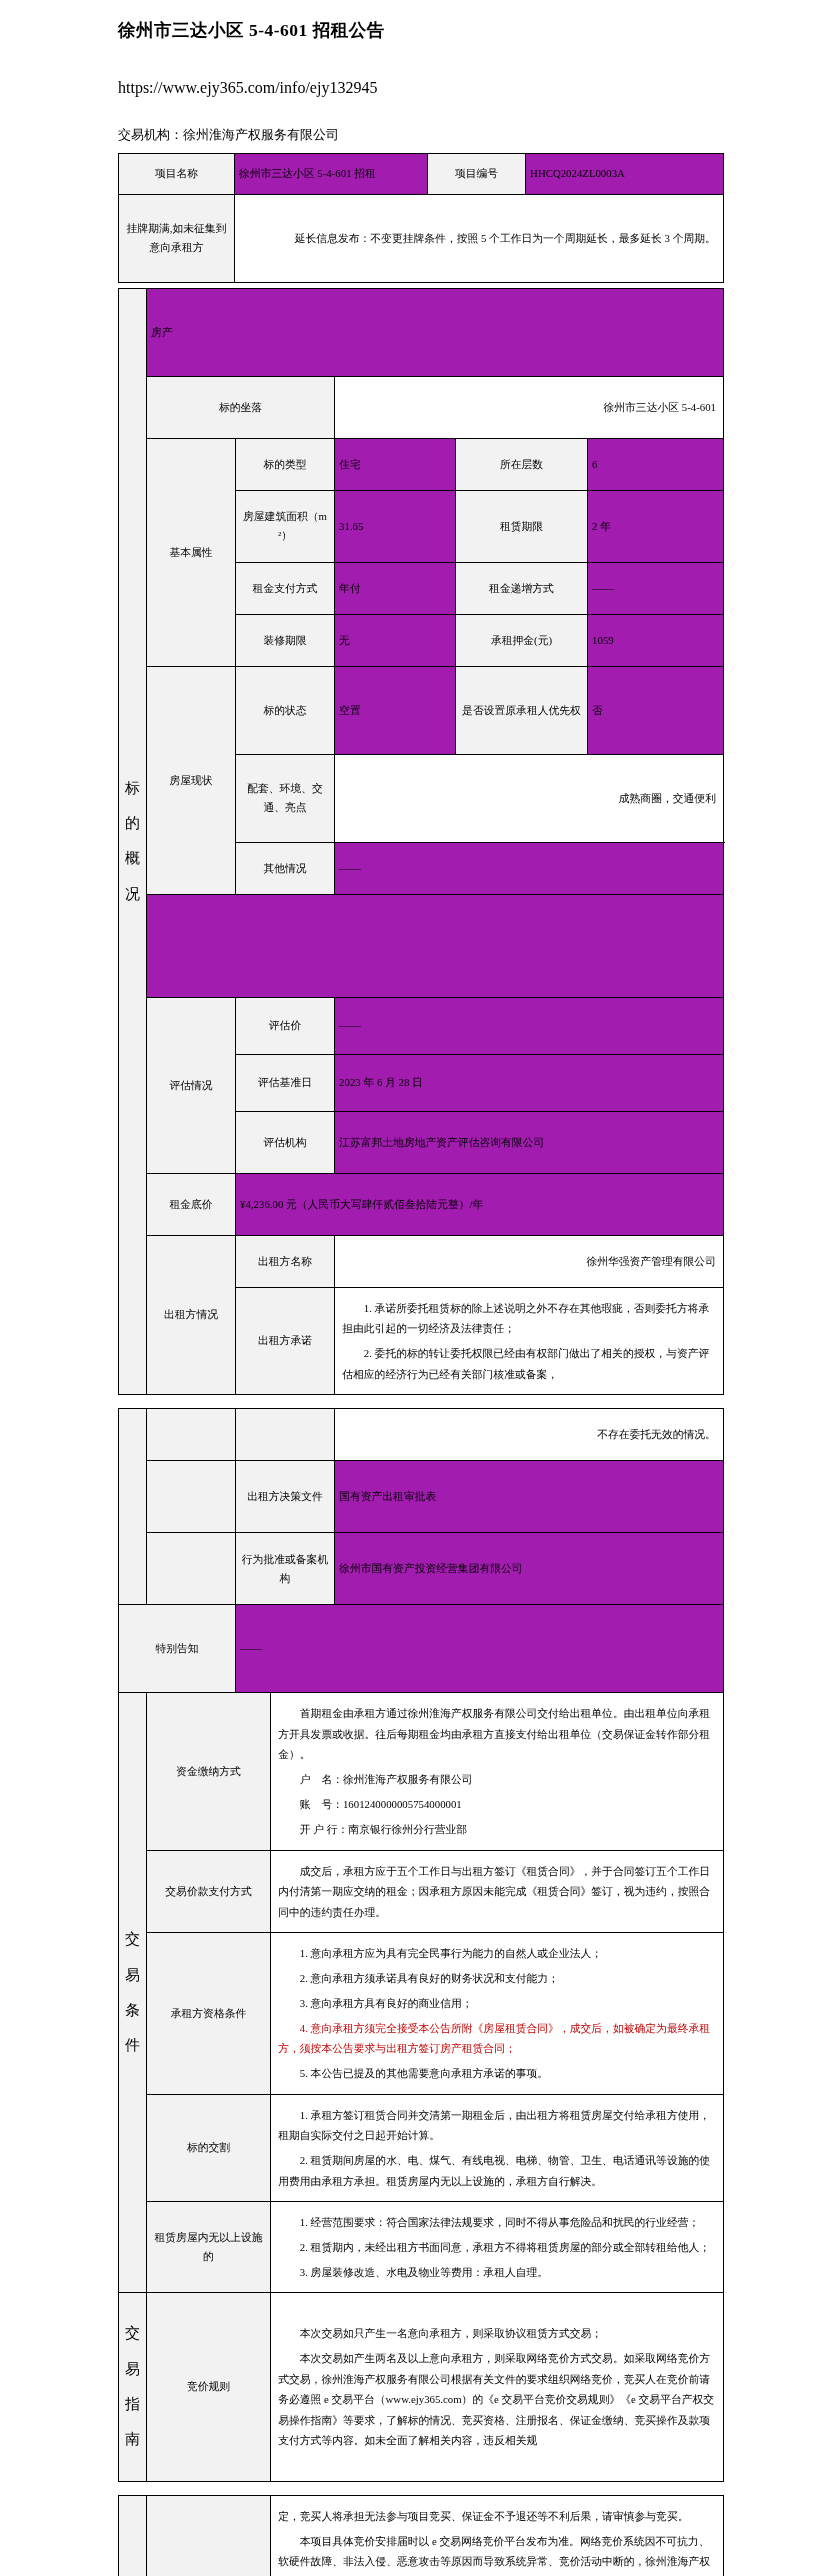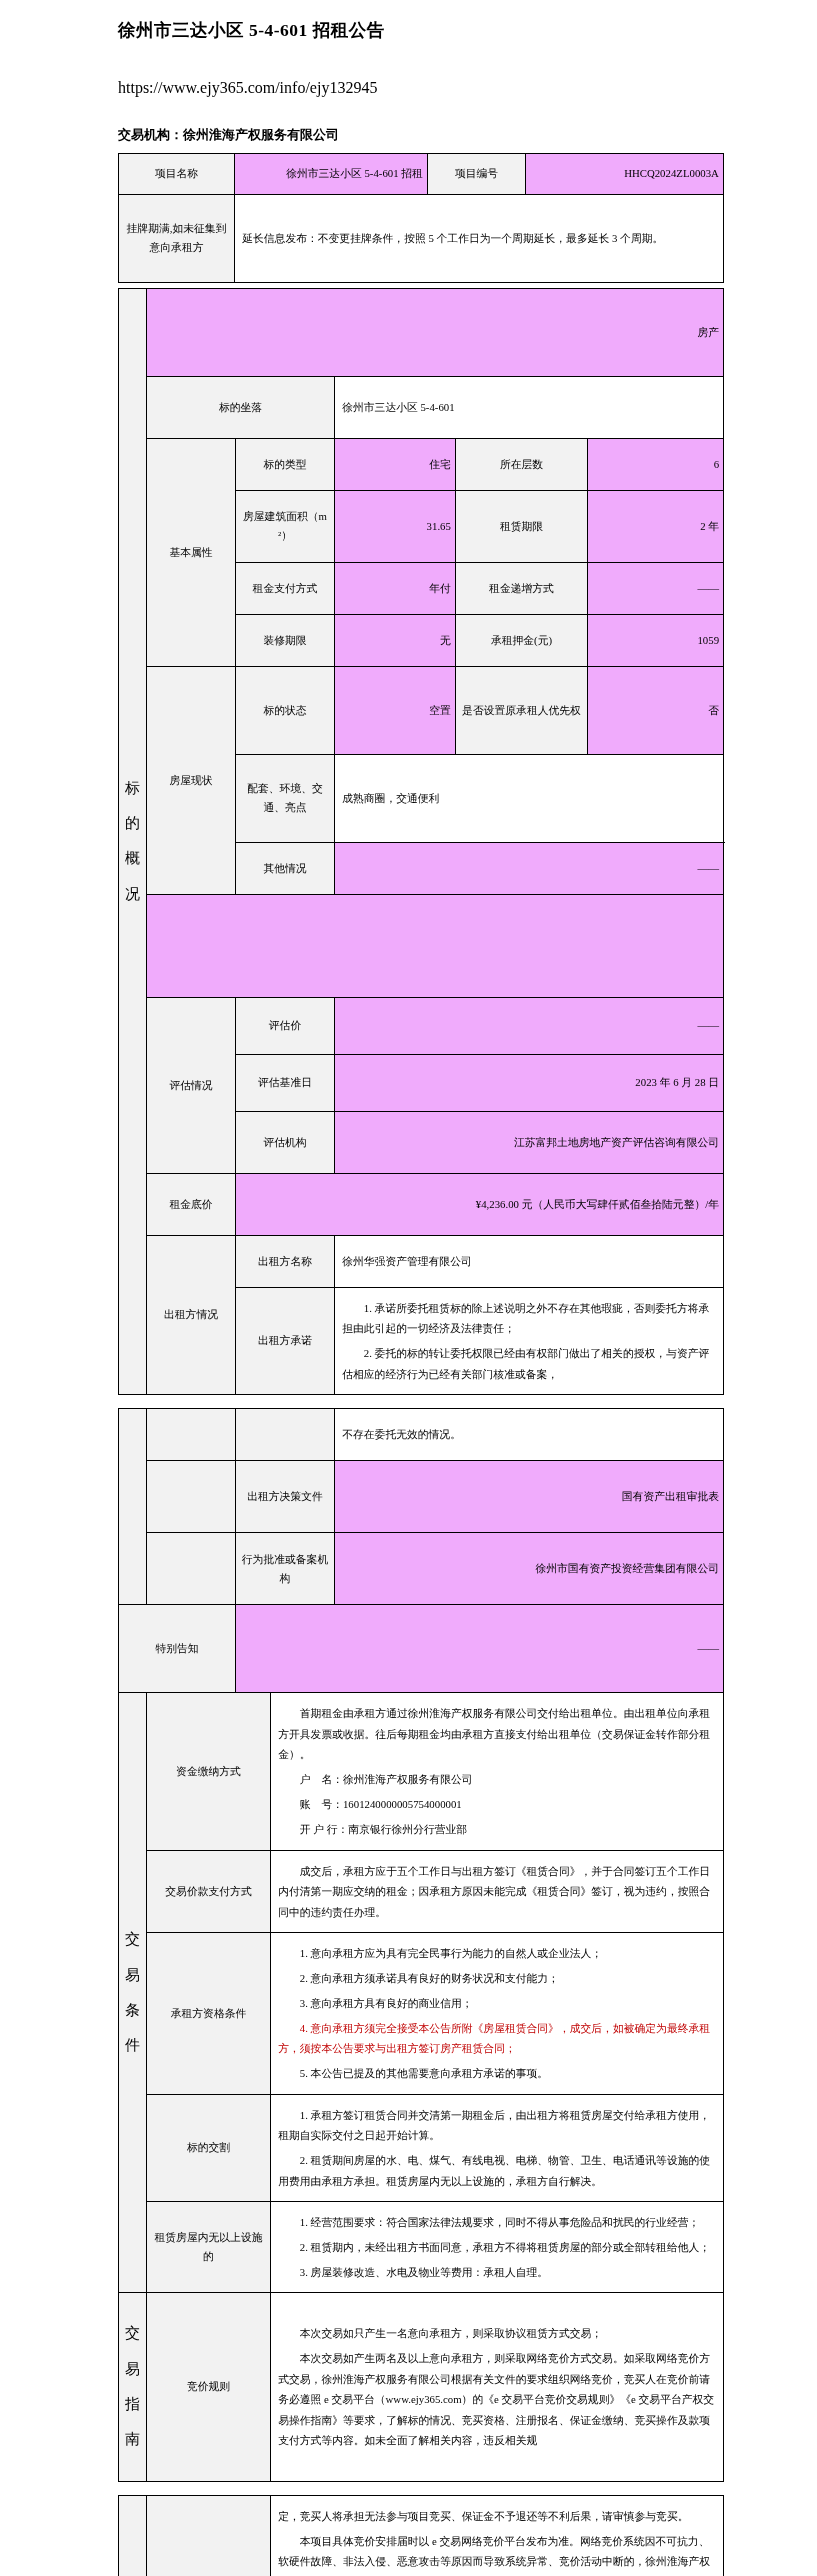--- a/index.html
+++ b/index.html
@@ -1,26 +1,26 @@
 <!DOCTYPE html>
 <html style="font-size:8.2px"><head>
 <meta charset="utf-8">
 <style>
   html,body{margin:0;padding:0;background:#ffffff;}
   body{width:818px;font-family:"Liberation Serif","DejaVu Serif",serif;color:#000;}
   .page{margin-left:118px;width:605px;padding-top:11.3px;padding-bottom:36px;}
   .doc-title{font-size:17.5px;font-weight:bold;margin:7.2px 0 0 0;letter-spacing:0.5px;}
   .doc-url{font-size:16px;margin-top:37px;}
-  .doc-agency{font-size:13px;font-weight:bold;margin-top:29px;margin-bottom:8.2px;}
+  .doc-agency{font-size:13px;font-weight:normal;margin-top:29px;margin-bottom:8.2px;}
   table{border-collapse:collapse;width:605px;table-layout:fixed;border:1.3px solid #000;}
   .tgap{height:13.4px;}
   td{border:0.8px solid #000;font-size:10.8px;vertical-align:middle;word-break:break-all;}
   .lbl{background:#f2f2f2;text-align:center;padding:7.2px 4.1px;line-height:1.75;}
-  .val{background:#f0abfc;text-align:right;padding:7.2px 4.1px;line-height:1.75;}
-  .vleft{background:#fff;text-align:left;padding:7.2px 7.2px;line-height:1.75;}
+  .val{background:#a21caf;text-align:left;padding:7.2px 4.1px;line-height:1.75;}
+  .vleft{background:#fff;text-align:right;padding:7.2px 7.2px;line-height:1.75;}
   .vpar{background:#fff;text-align:left;padding:5.2px 7.2px;}
   .vpar p{margin:4.6px 0;line-height:1.9;}
   .ind{text-indent:2em;}
   .red{color:#c00000;}
   .vtext{width:1.2em;margin:16px auto;line-height:2.35;text-align:center;word-break:break-all;font-size:15px;}
   .rh80{height:41px;}.rh100{height:52px;}.rh110{height:57px;}.rh120{height:62px;}
   .rh140{height:72px;}.rh170{height:88px;}.rh200{height:103px;}
 </style>
 </head>
 <body>

